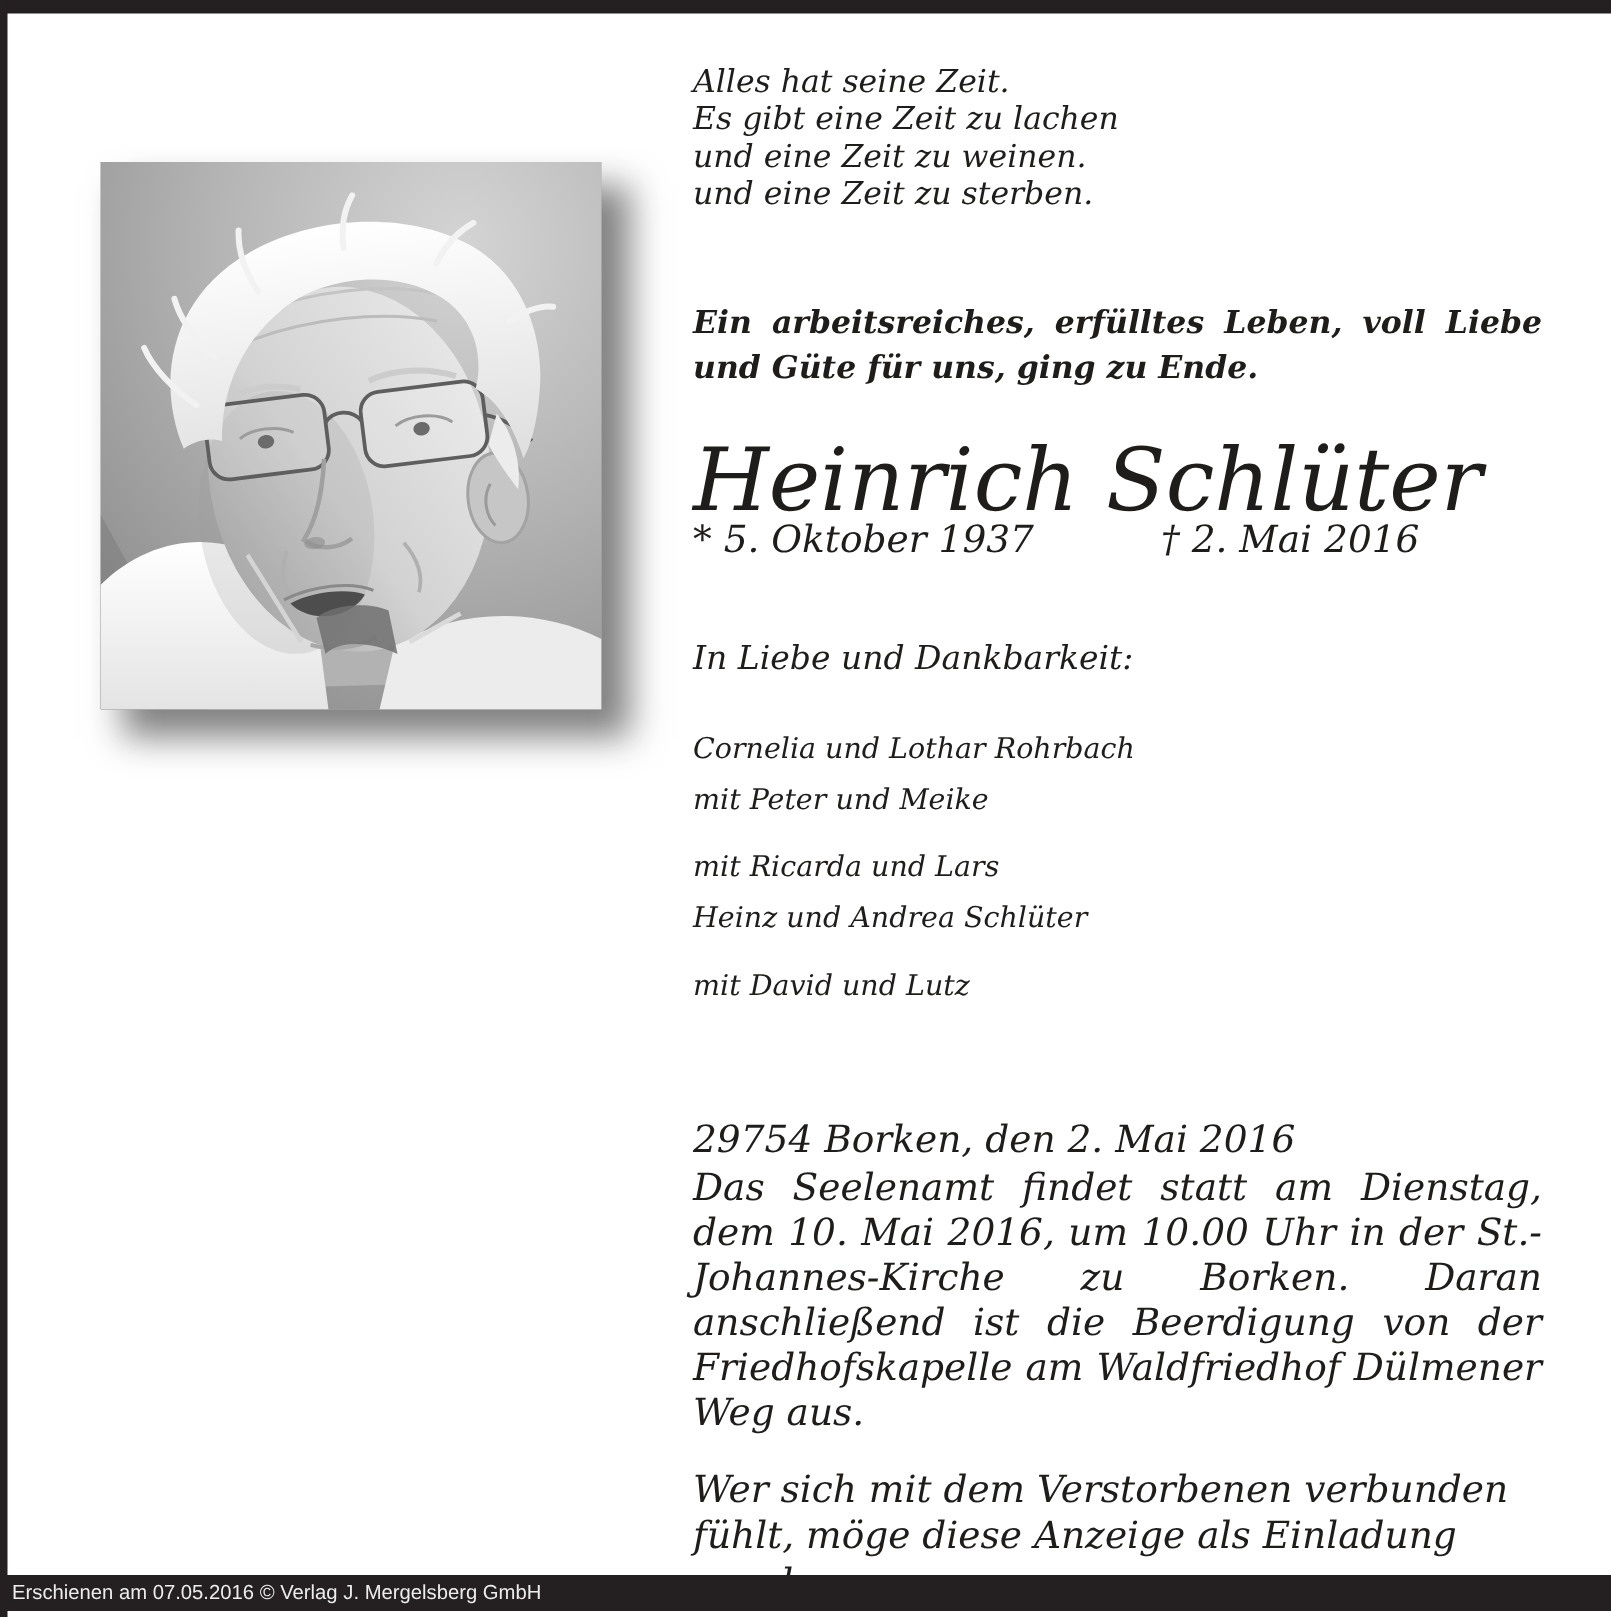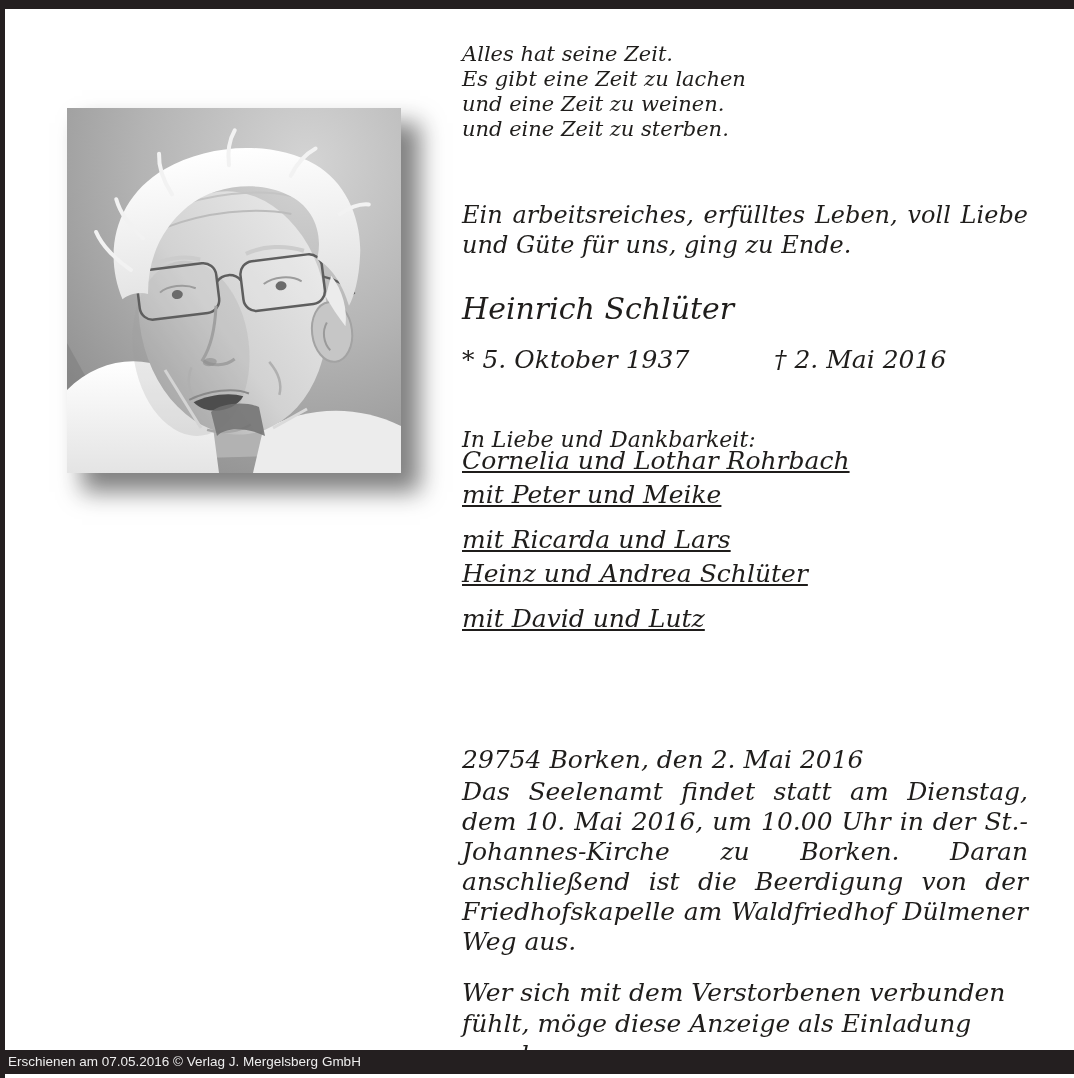--- a/index.html
+++ b/index.html
@@ -28,26 +28,26 @@
   .photo {
     position: absolute; left: 67px; top: 108px; width: 334px; height: 365px;
     box-shadow: 17px 17px 22px 2px rgba(25,25,25,0.55);
     background: #b0b0b0;
   }
   .photo svg { display: block; }
   
   .text-col { position: absolute; left: 462px; top: 0; width: 566px; }
   .block { position: absolute; left: 0; width: 566px; }
   .poem        { top: 42px;  font-size: 21px; line-height: 25px; }
-  .intro       { top: 200px; font-size: 24px; line-height: 30px; text-align: justify; }
-  .title       { top: 284px; font-size: 30px; line-height: 50px; white-space: nowrap; }
+  .intro       { top: 200px; font-size: 21px; line-height: 30px; text-align: justify; font-weight: bold; }
+  .title       { top: 295px; font-size: 58px; line-height: 50px; white-space: nowrap; }
   .dates       { top: 344px; font-size: 25px; line-height: 32px; white-space: nowrap; }
   .dates .birth { display: inline-block; min-width: 252px; margin-right: 60px; }
   .dedication  { top: 426px; font-size: 22px; line-height: 28px; }
-  .mourners    { top: 444px; font-size: 25px; line-height: 34px; text-decoration: underline; }
+  .mourners    { top: 482px; font-size: 19px; line-height: 34px; }
   .mourners .pair { margin-bottom: 11px; }
   .place-date  { top: 745px; font-size: 25px; line-height: 30px; }
   .service     { top: 777px; font-size: 25px; line-height: 30px; text-align: justify; }
   .closing     { top: 977px; font-size: 25px; line-height: 31px; }
 </style>
 </head>
 <body>
 
 <div class="page">
 

